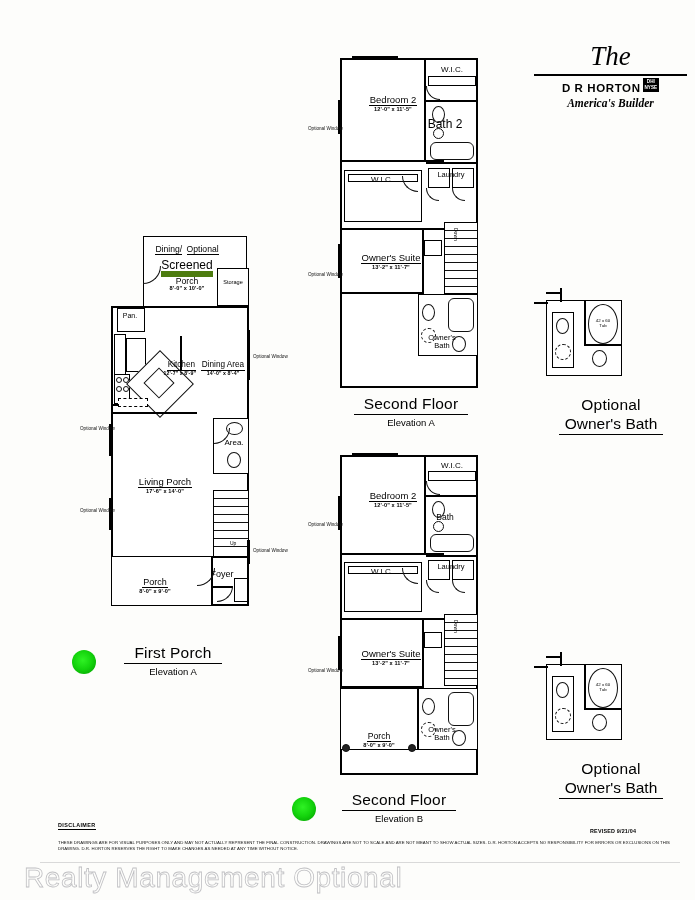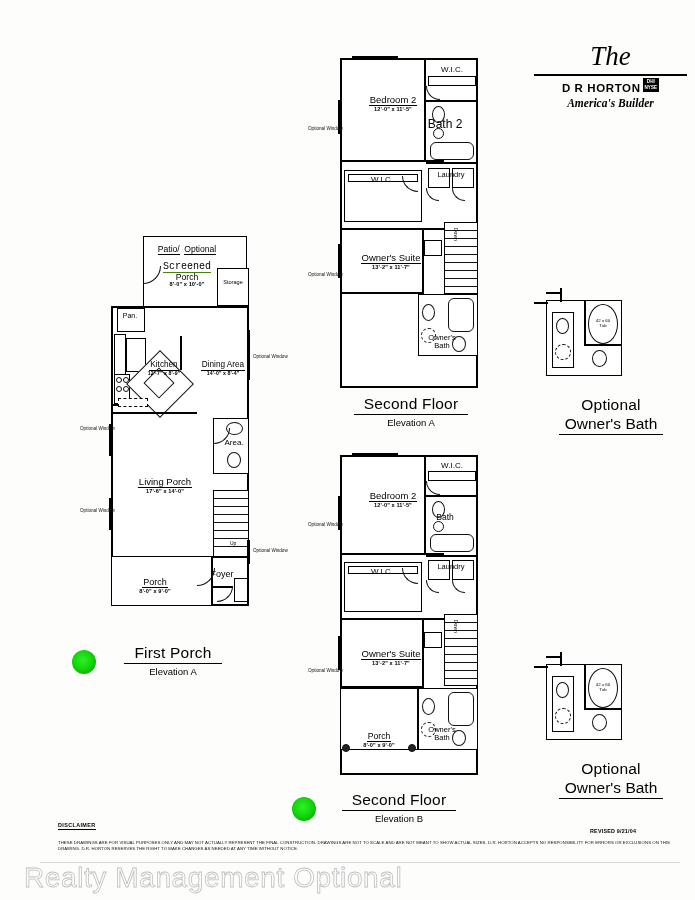--- a/index.html
+++ b/index.html
@@ -248,33 +248,33 @@
     <div class="wall" style="left:213px;top:556px;width:36px;height:2px;"></div>
     <div class="wall" style="left:213px;top:586px;width:20px;height:2px;"></div>
     <div class="room thin" style="left:234px;top:578px;width:14px;height:24px;"></div>
 
     <div class="winmk" style="left:109px;top:424px;width:3px;height:32px;"></div>
     <div class="winmk" style="left:109px;top:498px;width:3px;height:32px;"></div>
     <div class="winmk" style="left:247px;top:330px;width:3px;height:50px;"></div>
     <div class="winmk" style="left:247px;top:540px;width:3px;height:24px;"></div>
 
     <div class="rm" style="left:148px;top:239px;width:78px;">
-      <div class="nm" style="font-size:8.6px;border-bottom:1px solid #000;display:inline-block;">Patio/</div>
+      <div class="nm" style="font-size:8.6px;border-bottom:1px solid #000;display:inline-block;">Dining/</div>
       <div class="nm" style="font-size:8.6px;border-bottom:1px solid #000;display:inline-block;">Optional</div>
-      <div class="nm" style="font-size:10px;border-bottom:1px solid #4d7c0f;display:inline-block;font-family:Liberation Mono, monospace;">Screened</div>
+      <div class="nm" style="font-size:12px;border-bottom:6px solid #4d7c0f;display:inline-block;">Screened</div>
       <div class="nm" style="font-size:8.6px;">Porch</div>
       <div class="dim">8'-0" x 10'-0"</div>
     </div>
     <div class="rm" style="left:217px;top:280px;width:32px;">
       <div class="nm" style="font-size:5.6px;">Storage</div>
     </div>
     <div class="rm" style="left:116px;top:312px;width:28px;">
       <div class="nm" style="font-size:7px;">Pan.</div>
     </div>
-    <div class="rm ul" style="left:132px;top:354px;width:64px;">
+    <div class="rm ul" style="left:132px;top:354px;width:64px;text-align:right;">
       <div class="nm" style="font-size:8.2px;">Kitchen</div>
       <div class="dim" style="font-size:5.2px;">12'-7" x 8'-9"</div>
     </div>
     <div class="rm ul" style="left:192px;top:354px;width:62px;">
       <div class="nm" style="font-size:8.2px;">Dining Area</div>
       <div class="dim" style="font-size:5.2px;">14'-0" x 8'-4"</div>
     </div>
     <div class="rm ul" style="left:122px;top:472px;width:86px;">
       <div class="nm">Living Porch</div>
       <div class="dim">17'-6" x 14'-0"</div>

